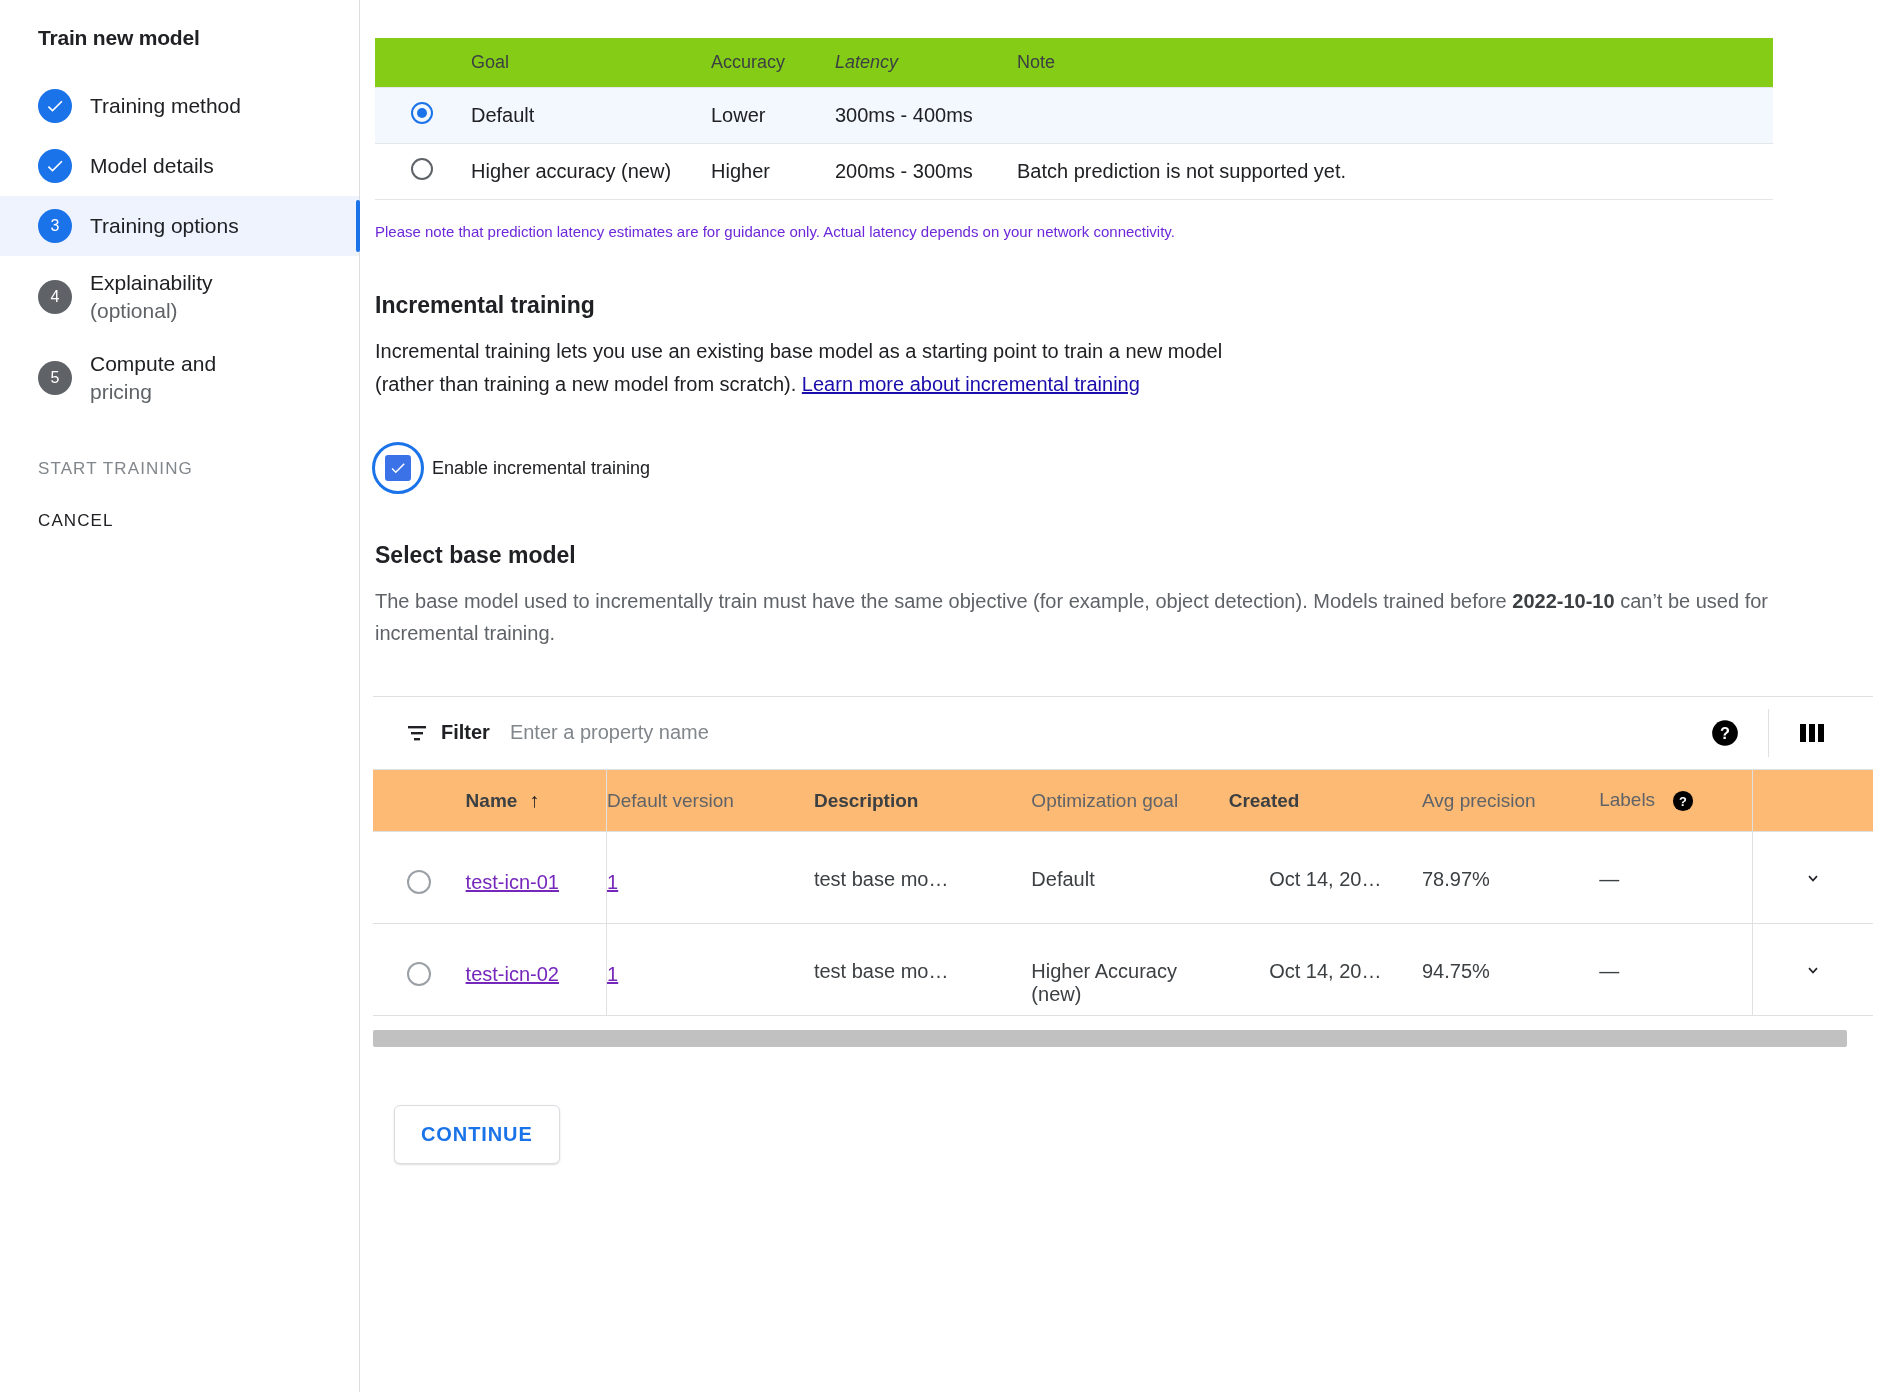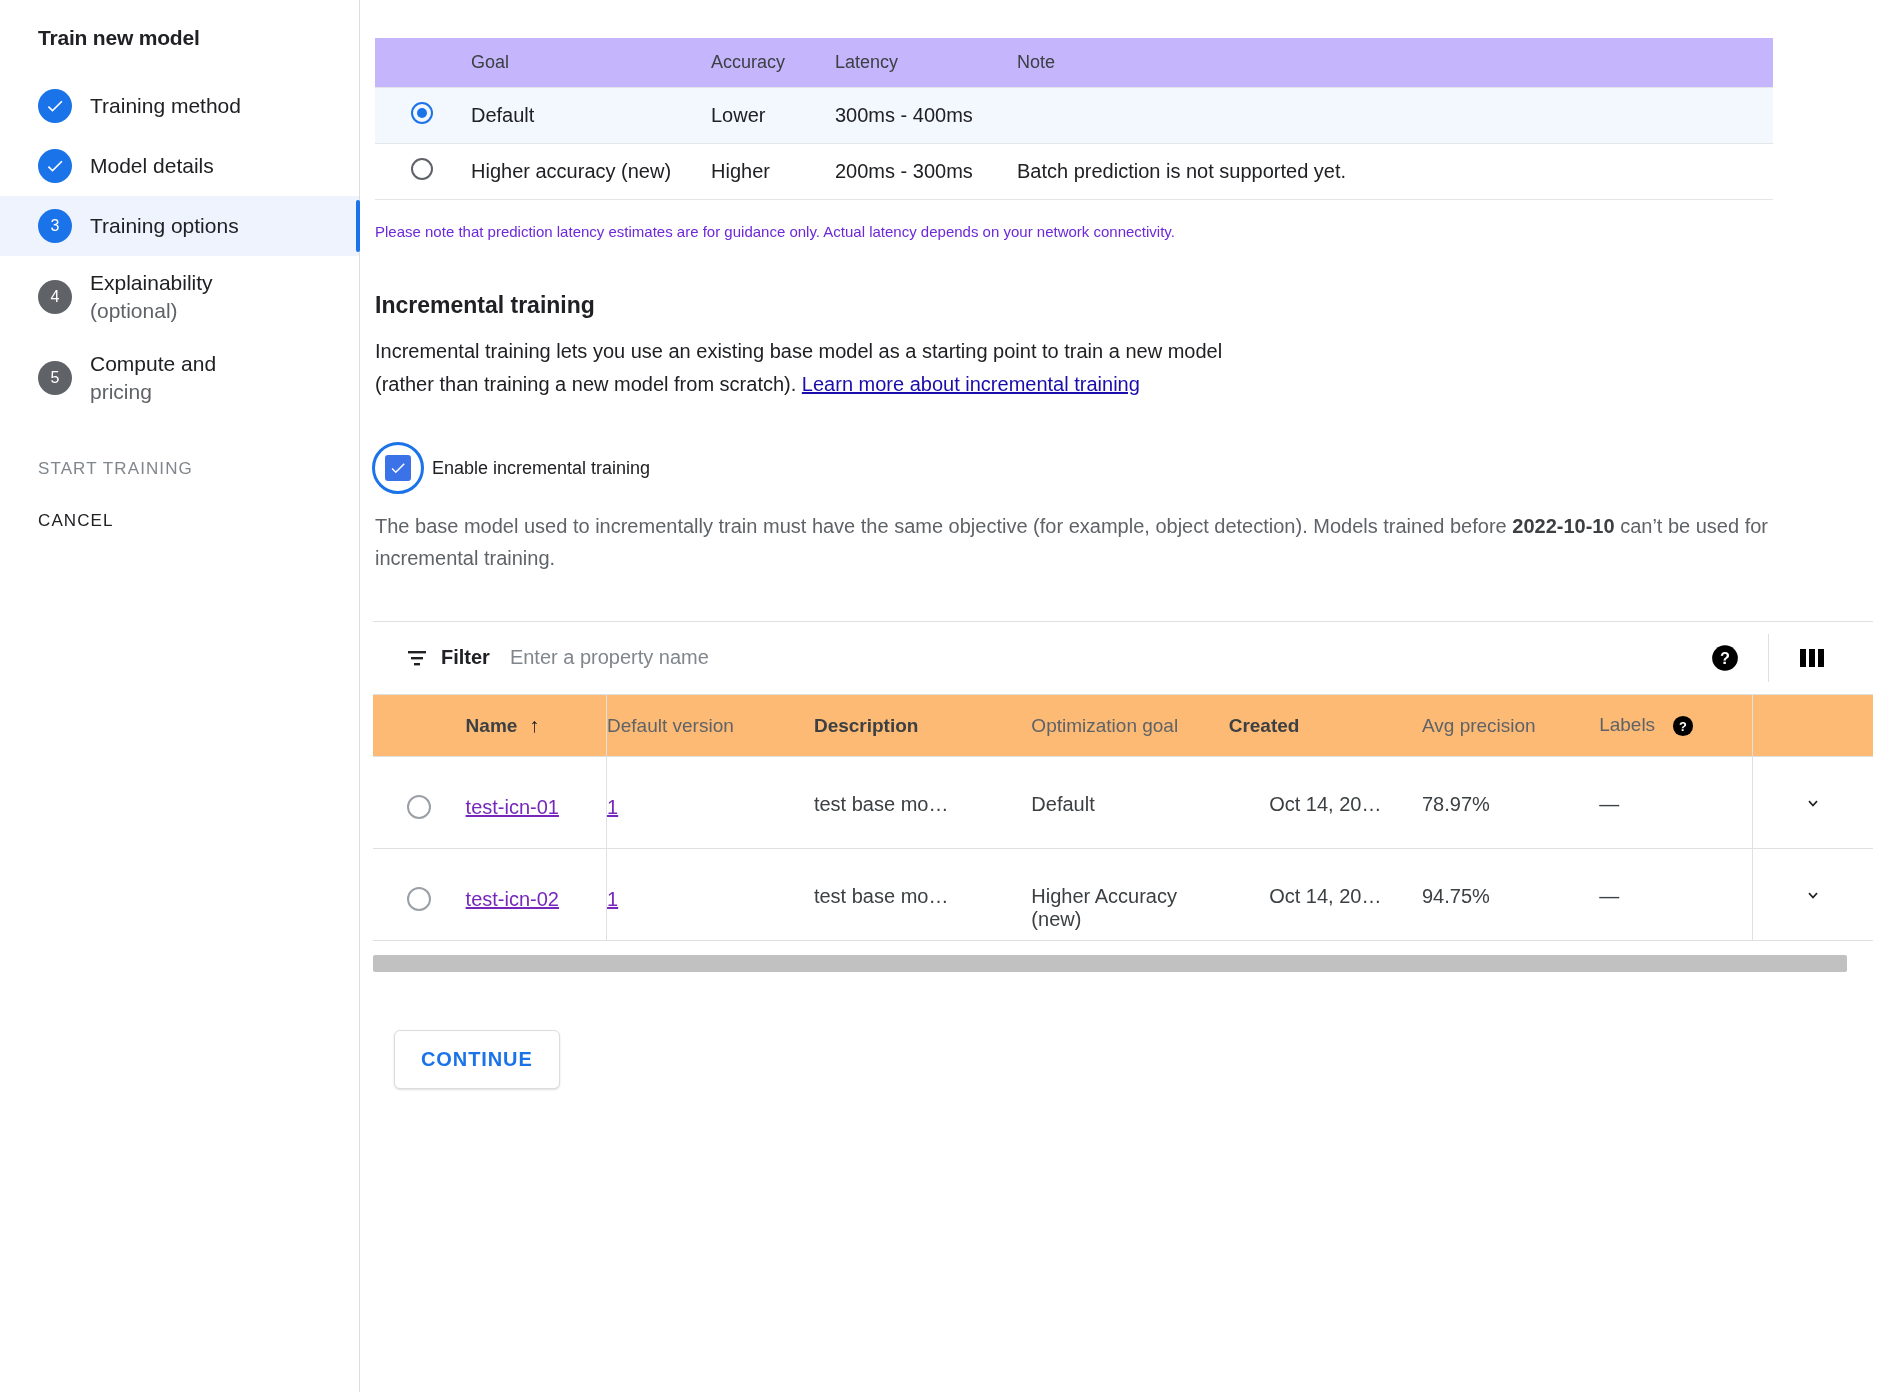--- a/index.html
+++ b/index.html
@@ -52,33 +52,33 @@
   .side-action.enabled { color: #202124; }
   .side-spacer { height: 24px; }
 
   
   .main { flex: 1 1 auto; position: relative; padding: 0; overflow: hidden; }
   .content { padding: 38px 0 0 0; }
 
   
   .goal-table { width: 1398px; margin-left: 15px; border-collapse: collapse; }
   .goal-table th {
-    background: #c4b5fd; font-weight: 400; color: #3c4043;
+    background: #84cc16; font-weight: 400; color: #3c4043;
     font-size: 18px; text-align: left; padding: 14px 0 14px 0; height: 48px;
     border-bottom: 1px solid #e4e6e8;
   }
   .goal-table td {
     font-size: 20px; color: #202124; padding: 14px 0; height: 52px;
     border-bottom: 1px solid #e4e6e8; vertical-align: middle;
   }
   .goal-table tr.selected td { background: #f3f7fe; }
   .col-radio { width: 96px; padding-left: 36px !important; }
   .col-goal  { width: 240px; }
   .col-acc   { width: 124px; }
-  .col-lat   { width: 182px; }
+  .col-lat   { width: 182px; font-style: italic; }
   .radio {
     width: 22px; height: 22px; border-radius: 50%;
     border: 2px solid #5f6368; display: inline-block; position: relative;
   }
   .radio.checked { border-color: #1a73e8; }
   .radio.checked::after {
     content: ""; position: absolute; left: 4px; top: 4px;
     width: 10px; height: 10px; border-radius: 50%; background: #1a73e8;
   }
 
@@ -278,20 +278,21 @@
         <span class="cb-focus">
           <span class="cb-box">
             <svg width="18" height="18" viewBox="0 0 24 24">
                 <path fill="#fff" d="M9 16.2 4.8 12l-1.4 1.4L9 19 21 7l-1.4-1.4z"></path>
               </svg>
           </span>
         </span>
         <span class="cb-label">Enable incremental training</span>
       </div>
 
+      <h3 class="sec-head">Select base model</h3>
       <p class="sec-body grey"><span>The base model used to incrementally train must have the same objective (for example, object detection). Models trained before </span><b>2022-10-10</b><span> can’t be used for incremental training.</span></p>
 
       
       <div class="table-wrap">
 
         <div class="filter-bar">
           <span class="filter-icon">
             <svg width="24" height="24" viewBox="0 0 24 24">
               <rect x="3" y="5" width="18" height="2.4" fill="#202124"></rect>
               <rect x="6" y="11" width="12" height="2.4" fill="#202124"></rect>

